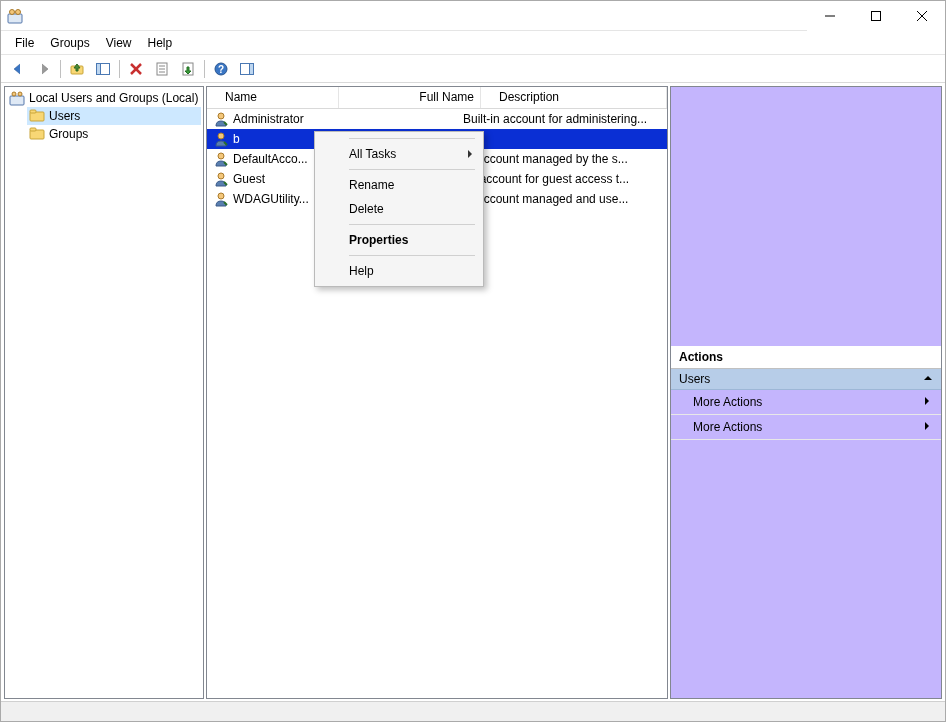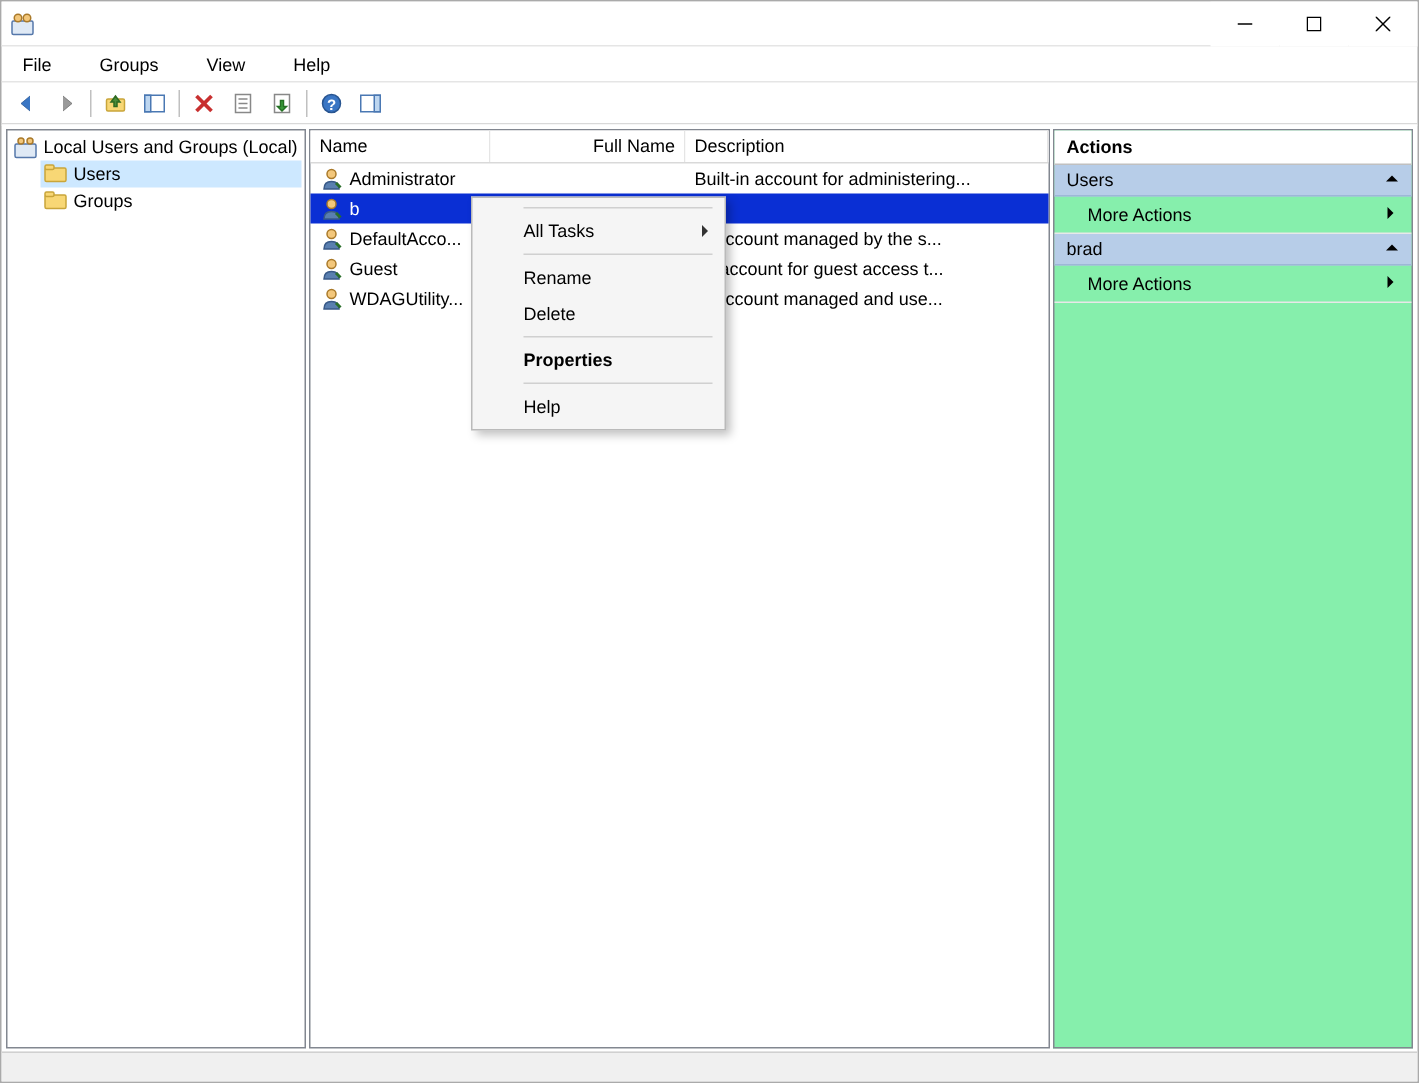--- a/index.html
+++ b/index.html
@@ -37,21 +37,21 @@
     display: flex; align-items: center; justify-content: center;
     background: #fff;
   }
   .win-btn svg { stroke: #000; stroke-width: 1; fill: none; }
   
   .menubar {
     height: 24px;
     display: flex;
     align-items: center;
     padding: 0 6px;
-    gap: 16px;
+    gap: 0;
     border-bottom: 1px solid #e5e5e5;
   }
   .menubar .menu-item {
     padding: 3px 8px;
     border-radius: 0;
   }
   
   .toolbar {
     height: 28px;
     display: flex;
@@ -84,26 +84,27 @@
     background: #fff;
   }
   .list-pane {
     flex: 1;
     border: 1px solid #828790;
     margin: 2px 1px;
     background: #fff;
     position: relative;
   }
   .actions-pane {
-    width: 240px;
+    width: 272px;
     border: 1px solid #828790;
     margin: 2px 3px 2px 1px;
-    background: #86efac;
+    background: #c4b5fd;
     display: flex;
     flex-direction: column;
+    justify-content: center;
   }
   
   .tree-root {
     padding: 2px;
   }
   .tree-node {
     display: flex; align-items: center;
     height: 18px;
     padding-left: 2px;
     white-space: nowrap;
@@ -117,20 +118,21 @@
   .list-header {
     display: flex;
     height: 22px;
     border-bottom: 1px solid #d9d9d9;
   }
   .col-header {
     padding: 3px 6px;
     border-right: 1px solid #e5e5e5;
     font-weight: normal;
     background: #fff;
+    margin-left: 12px;
   }
   .col-name { width: 120px; }
   .col-fullname { width: 130px; text-align: right; }
   .col-desc { flex: 1; }
   
   .list-rows { }
   .list-row {
     display: flex;
     height: 20px;
     align-items: center;
@@ -427,26 +429,20 @@
     <div class="actions-section-header">
       <span>Users</span>
       <span class="collapse-arrow"><svg width="10" height="10">
             <path d="M1 7 L5 3 L9 7" fill="#000"></path>
           </svg></span>
     </div>
     <div class="actions-item">
       <span>More Actions</span>
       <span class="submenu-arrow"><svg width="8" height="10">
             <path d="M2 1 L6 5 L2 9" fill="#000"></path>
-          </svg></span>
-    </div>
-    <div class="actions-section-header">
-      <span>brad</span>
-      <span class="collapse-arrow"><svg width="10" height="10">
-            <path d="M1 7 L5 3 L9 7" fill="#000"></path>
           </svg></span>
     </div>
     <div class="actions-item">
       <span>More Actions</span>
       <span class="submenu-arrow"><svg width="8" height="10">
             <path d="M2 1 L6 5 L2 9" fill="#000"></path>
           </svg></span>
     </div>
   </div>
 

